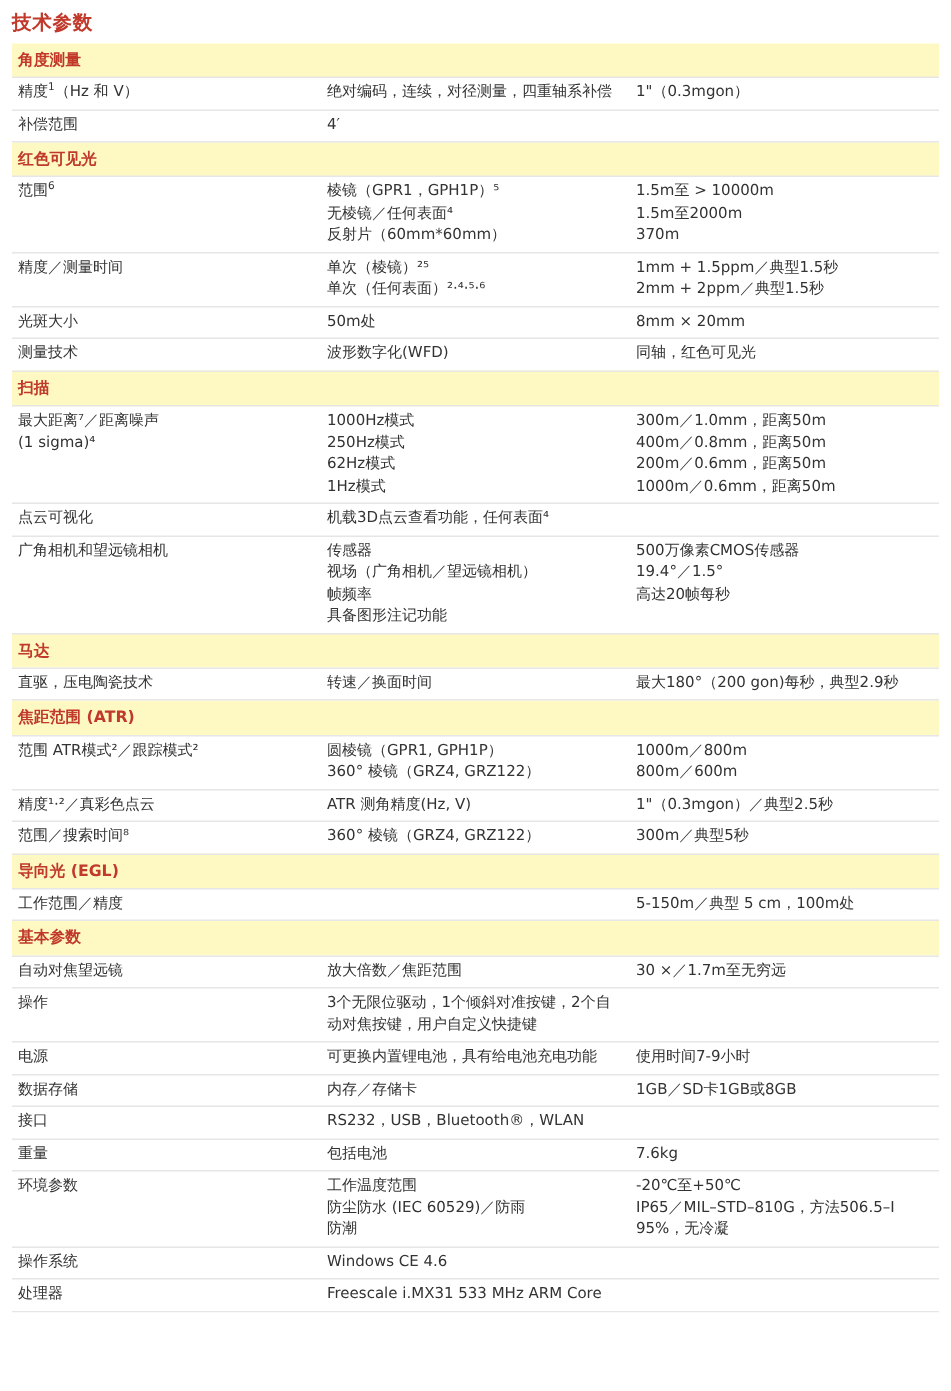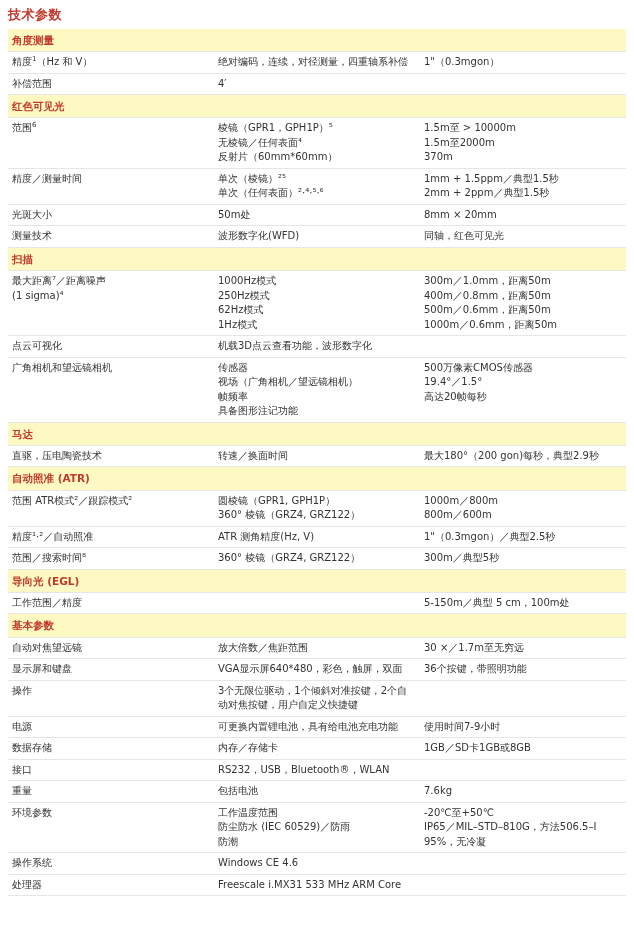--- a/index.html
+++ b/index.html
@@ -129,28 +129,28 @@
           <td class="c1"><span>最大距离⁷／距离噪声</span><span class="multi">(1 sigma)⁴</span></td>
           <td class="c2">
             <span class="multi">1000Hz模式</span>
             <span class="multi">250Hz模式</span>
             <span class="multi">62Hz模式</span>
             <span class="multi">1Hz模式</span>
           </td>
           <td class="c3">
             <span class="multi">300m／1.0mm，距离50m</span>
             <span class="multi">400m／0.8mm，距离50m</span>
-            <span class="multi">500m／0.6mm，距离50m</span>
+            <span class="multi">200m／0.6mm，距离50m</span>
             <span class="multi">1000m／0.6mm，距离50m</span>
           </td>
         </tr>
         <tr>
           <td class="c1"><span>点云可视化</span></td>
           <td class="c2">
-            <span class="multi">机载3D点云查看功能，波形数字化</span>
+            <span class="multi">机载3D点云查看功能，任何表面⁴</span>
           </td>
           <td class="c3">
             <span class="multi">&nbsp;</span>
           </td>
         </tr>
         <tr>
           <td class="c1"><span>广角相机和望远镜相机</span></td>
           <td class="c2">
             <span class="multi">传感器</span>
             <span class="multi">视场（广角相机／望远镜相机）</span>
@@ -170,35 +170,35 @@
         <tr>
           <td class="c1"><span>直驱，压电陶瓷技术</span></td>
           <td class="c2">
             <span class="multi">转速／换面时间</span>
           </td>
           <td class="c3">
             <span class="multi">最大180°（200 gon)每秒，典型2.9秒</span>
           </td>
         </tr>
         <tr class="section">
-          <td colspan="3">自动照准 (ATR)</td>
+          <td colspan="3">焦距范围 (ATR)</td>
         </tr>
         <tr>
           <td class="c1"><span>范围  ATR模式²／跟踪模式²</span></td>
           <td class="c2">
             <span class="multi">圆棱镜（GPR1, GPH1P）</span>
             <span class="multi">360°  棱镜（GRZ4, GRZ122）</span>
           </td>
           <td class="c3">
             <span class="multi">1000m／800m</span>
             <span class="multi">800m／600m</span>
           </td>
         </tr>
         <tr>
-          <td class="c1"><span>精度¹·²／自动照准</span></td>
+          <td class="c1"><span>精度¹·²／真彩色点云</span></td>
           <td class="c2">
             <span class="multi">ATR 测角精度(Hz, V)</span>
           </td>
           <td class="c3">
             <span class="multi">1"（0.3mgon）／典型2.5秒</span>
           </td>
         </tr>
         <tr>
           <td class="c1"><span>范围／搜索时间⁸</span></td>
           <td class="c2">
@@ -223,29 +223,20 @@
         <tr class="section">
           <td colspan="3">基本参数</td>
         </tr>
         <tr>
           <td class="c1"><span>自动对焦望远镜</span></td>
           <td class="c2">
             <span class="multi">放大倍数／焦距范围</span>
           </td>
           <td class="c3">
             <span class="multi">30 ×／1.7m至无穷远</span>
-          </td>
-        </tr>
-        <tr>
-          <td class="c1"><span>显示屏和键盘</span></td>
-          <td class="c2">
-            <span class="multi">VGA显示屏640*480，彩色，触屏，双面</span>
-          </td>
-          <td class="c3">
-            <span class="multi">36个按键，带照明功能</span>
           </td>
         </tr>
         <tr>
           <td class="c1"><span>操作</span></td>
           <td class="c2">
             <span class="multi">3个无限位驱动，1个倾斜对准按键，2个自动对焦按键，用户自定义快捷键</span>
           </td>
           <td class="c3">
             <span class="multi">&nbsp;</span>
           </td>

